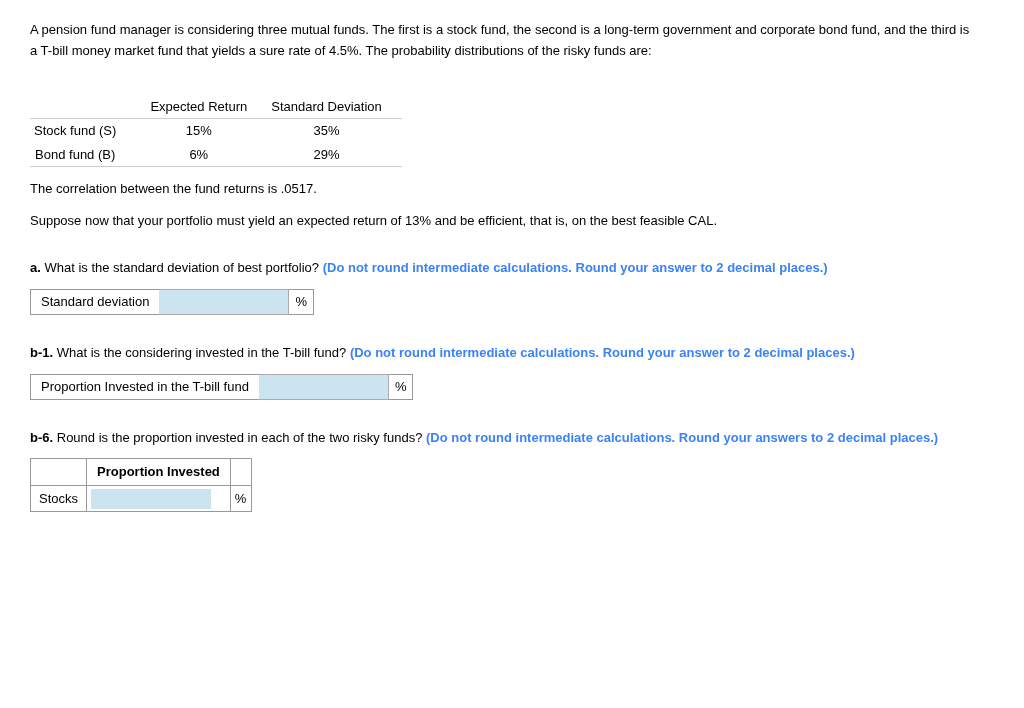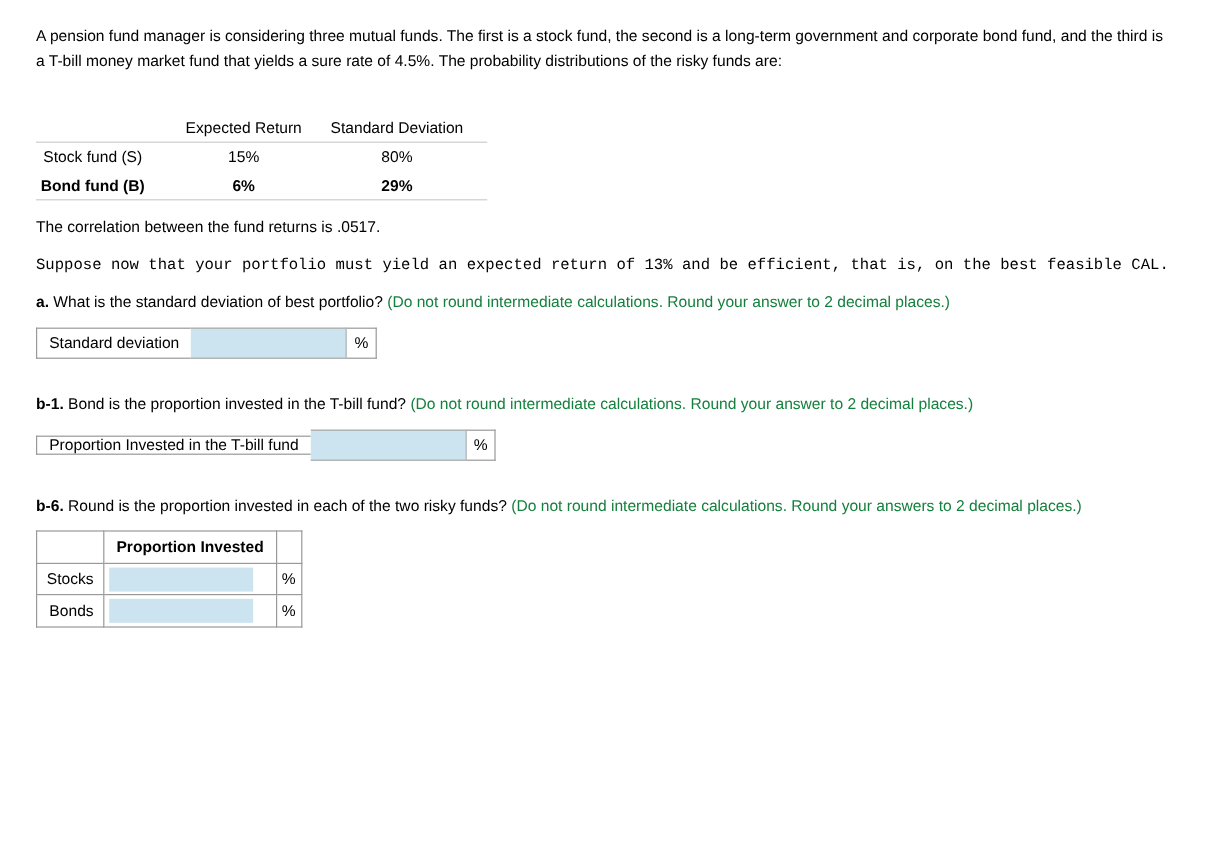--- a/index.html
+++ b/index.html
@@ -40,49 +40,47 @@
       padding-right: 30px;
     }
 
     .data-table th {
       font-weight: normal;
       border-bottom: 1px solid #ccc;
     }
 
     .data-table .row-border td {
       border-bottom: 1px solid #ccc;
-      font-weight: bold;
     }
 
     .correlation-text {
       margin-bottom: 12px;
     }
 
     .suppose-text {
-      margin-bottom: 12px;
-      font-family: Liberation Mono, monospace;
+      margin-bottom: 28px;
     }
 
     .question-block {
       margin-bottom: 28px;
     }
 
     .question-label {
       margin-bottom: 10px;
       max-width: 950px;
       line-height: 1.6;
     }
 
     .bold-label {
       font-weight: bold;
     }
 
     .red-text {
-      color: #15803d;
-      font-weight: normal;
+      color: #3b82f6;
+      font-weight: bold;
     }
 
     .proportion-table {
       border-collapse: collapse;
       font-size: 13px;
       margin-top: 8px;
     }
 
     .proportion-table th {
       border: 1px solid #999;
@@ -93,21 +91,21 @@
     }
 
     .proportion-table td {
       border: 1px solid #999;
       padding: 2px 6px;
       vertical-align: middle;
     }
 
     .proportion-table td.row-label {
       padding: 3px 8px;
-      text-align: right;
+      text-align: center;
       background: #ffffff;
     }
 
     .proportion-table td.input-cell {
       padding: 2px 4px;
     }
 
     .proportion-table td.pct-cell {
       padding: 2px 4px;
       text-align: left;
@@ -129,21 +127,21 @@
       gap: 0;
       margin-top: 8px;
     }
 
     .tbill-label-box {
       border: 1px solid #999;
       border-right: none;
       padding: 3px 10px;
       background: #ffffff;
       font-size: 13px;
-      height: 16px;
+      height: 26px;
       display: flex;
       align-items: center;
     }
 
     .tbill-input {
       border: 1px solid #aaa;
       border-left: none;
       background: #cce4f0;
       width: 130px;
       height: 26px;
@@ -213,21 +211,21 @@
     <tr>
       <th class="label-col"></th>
       <th>Expected Return</th>
       <th>Standard Deviation</th>
     </tr>
   </thead>
   <tbody>
     <tr>
       <td class="label-col">Stock fund (S)</td>
       <td>15%</td>
-      <td>80%</td>
+      <td>35%</td>
     </tr>
     <tr class="row-border">
       <td class="label-col">Bond fund (B)</td>
       <td>6%</td>
       <td>29%</td>
     </tr>
   </tbody>
 </table>
 
 <p class="correlation-text">The correlation between the fund returns is .0517.</p>
@@ -244,21 +242,21 @@
     </div>
     <input class="std-input" type="text" value="" style="">
     <div class="std-pct">
       <span>%</span>
     </div>
   </div>
 </div>
 
 <div class="question-block">
   <p class="question-label">
-    <span class="bold-label">b-1.</span><span> Bond is the proportion invested in the T-bill fund?</span> <span class="red-text">(Do not round intermediate calculations. Round your answer to 2 decimal places.)</span>
+    <span class="bold-label">b-1.</span><span> What is the considering invested in the T-bill fund?</span> <span class="red-text">(Do not round intermediate calculations. Round your answer to 2 decimal places.)</span>
   </p>
   <div class="tbill-input-row">
     <div class="tbill-label-box">
       <span>Proportion Invested in the T-bill fund</span>
     </div>
     <input class="tbill-input" type="text" value="" style="">
     <div class="tbill-pct">
       <span>%</span>
     </div>
   </div>
@@ -279,24 +277,15 @@
     <tbody>
       <tr>
         <td class="row-label">Stocks</td>
         <td class="input-cell">
           <input class="prop-input" type="text" value="" style="">
         </td>
         <td class="pct-cell">
           <span>%</span>
         </td>
       </tr>
-      <tr>
-        <td class="row-label">Bonds</td>
-        <td class="input-cell">
-          <input class="prop-input" type="text" value="" style="">
-        </td>
-        <td class="pct-cell">
-          <span>%</span>
-        </td>
-      </tr>
     </tbody>
   </table>
 </div>
 
 </body></html>

